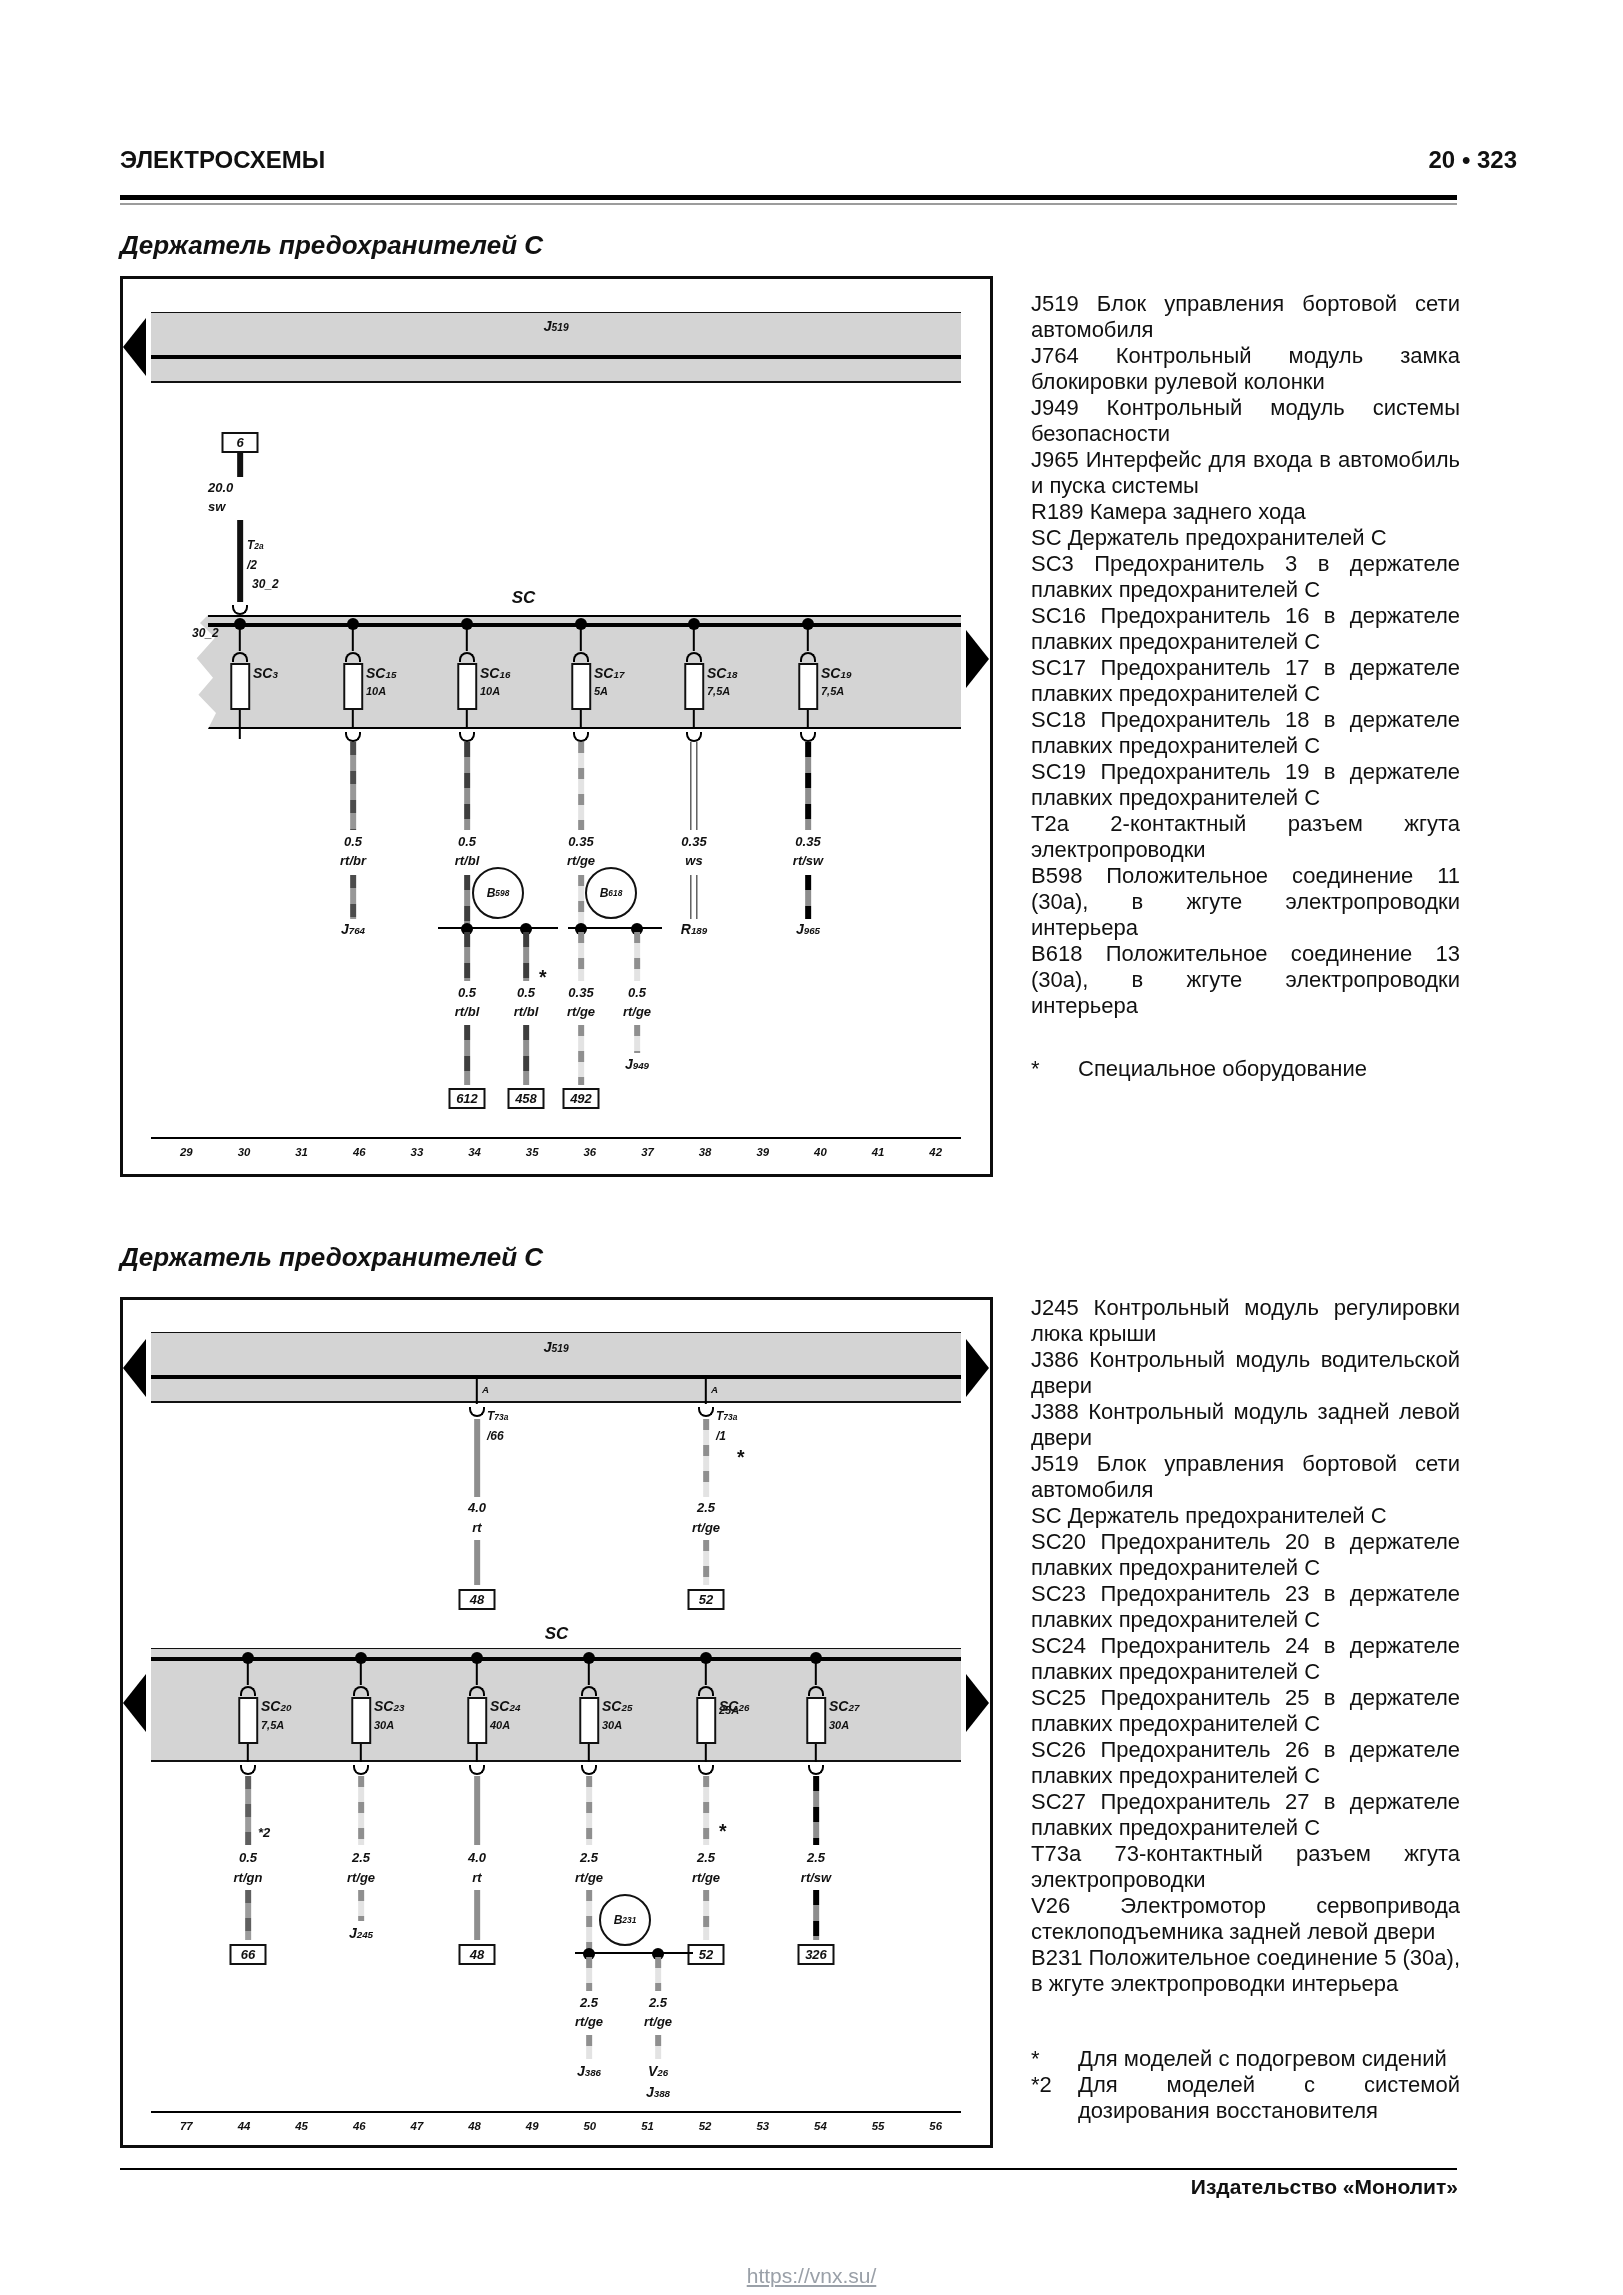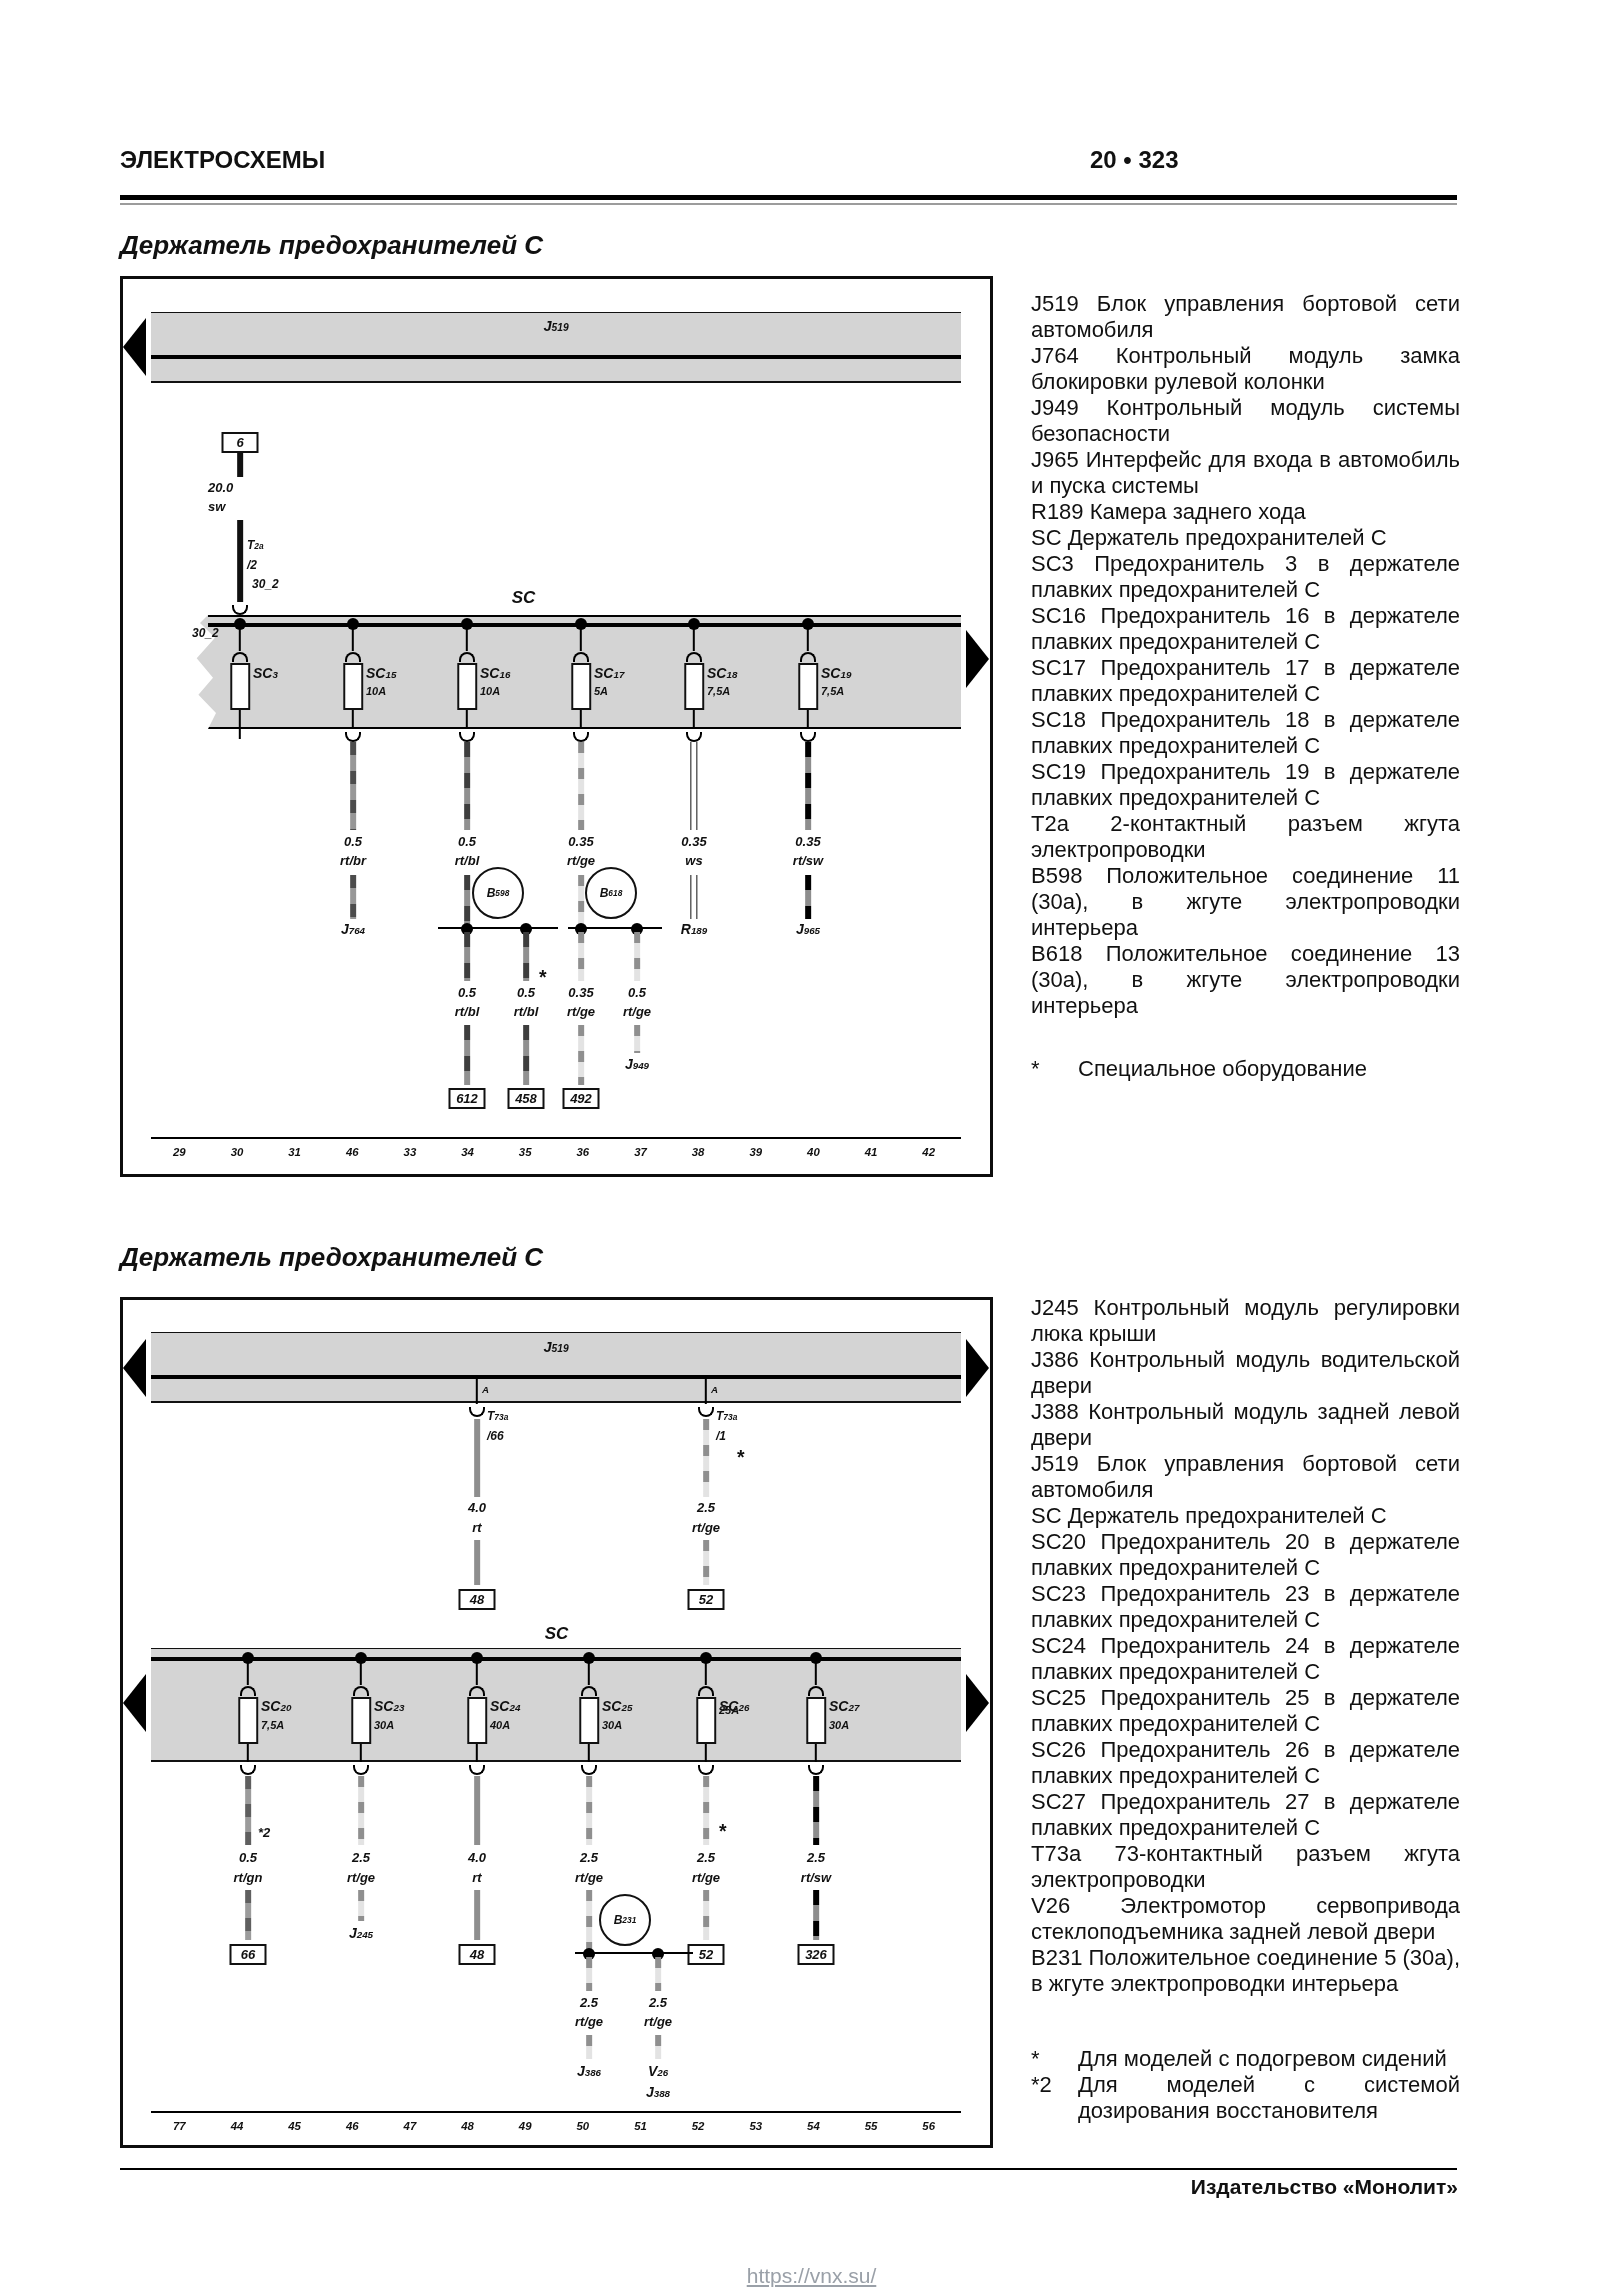--- a/index.html
+++ b/index.html
@@ -42,41 +42,41 @@
       font-size:13px;line-height:1;transform:translateX(-50%)}
   .wl17{position:absolute;width:73px;text-align:center;font-size:14px;line-height:1;transform:translateX(-50%)}
   .flabel{position:absolute;font-size:14px;line-height:1}
   .famp{position:absolute;font-style:italic;font-weight:bold;font-size:11px;line-height:1}
   .sm{font-size:12px;line-height:1}
   .tri-l{position:absolute;width:0;height:0;border-top:29px solid transparent;
          border-bottom:29px solid transparent;border-right:23px solid #000}
   .tri-r{position:absolute;width:0;height:0;border-top:29px solid transparent;
          border-bottom:29px solid transparent;border-left:23px solid #000}
   .star{position:absolute;font-size:19.5px;font-weight:bold;line-height:1}
-  .ruler{position:absolute;left:149px;width:810px;display:flex;justify-content:space-between;
+  .ruler{position:absolute;left:156px;width:810px;display:flex;justify-content:space-between;
          padding:0 24px;font-style:italic;font-weight:bold;font-size:11.4px;line-height:1}
   .notes{position:absolute;left:1031px;width:429px;font-size:22px;line-height:26px}
   .note-entry{text-align:justify;text-align-last:left}
   .fns{position:absolute;left:1031px;width:429px;font-size:22px;line-height:26px}
   .fn-row{display:flex}
   .fn-m{flex:0 0 47px}
   .fn-t{flex:1;text-align:justify;text-align-last:left}
   .title{position:absolute;font-style:italic;font-weight:bold;font-size:26px;line-height:1}
   .hdr{position:absolute;font-weight:bold;font-size:24px;line-height:1}
   .torn{clip-path:polygon(21px 0,100% 0,100% 100%,21px 100%,29px 86%,11.4px 70%,26px 55%,9.7px 38%,28px 20%,13px 7%)}
   #watermark{color:#9aa0a8;text-decoration:underline;font-size:21px}
   #publisher{font-weight:bold;font-size:21px}
 </style>
 </head>
 <body>
 
 <div id="page">
 
   <div class="hdr abs" style="left:120px;top:148px">ЭЛЕКТРОСХЕМЫ</div>
-  <div class="hdr abs" style="left:1090px;top:148px;width:321px;text-align:left">20 • 323</div>
+  <div class="hdr abs" style="left:1196px;top:148px;width:321px;text-align:right">20 • 323</div>
   <div class="abs" style="left:120px;top:195px;width:1337px;height:4.9px;background:#000"></div>
   <div class="abs" style="left:120px;top:203px;width:1337px;height:1.6px;background:#9c9c9c"></div>
 
   <div class="title" style="left:120px;top:232px">Держатель предохранителей С</div>
   <div class="frame" style="left:120px;top:276px;width:873px;height:901px"></div>
 
   <div class="band" style="left:151px;top:312px;width:810px;height:71px">
     <div class="busline" style="left:0;right:0;top:42px"></div>
   </div>
   <div class="comp abs" style="left:151px;top:318px;width:810px;text-align:center;font-size:14.6px">J<span class="sub">519</span></div>

